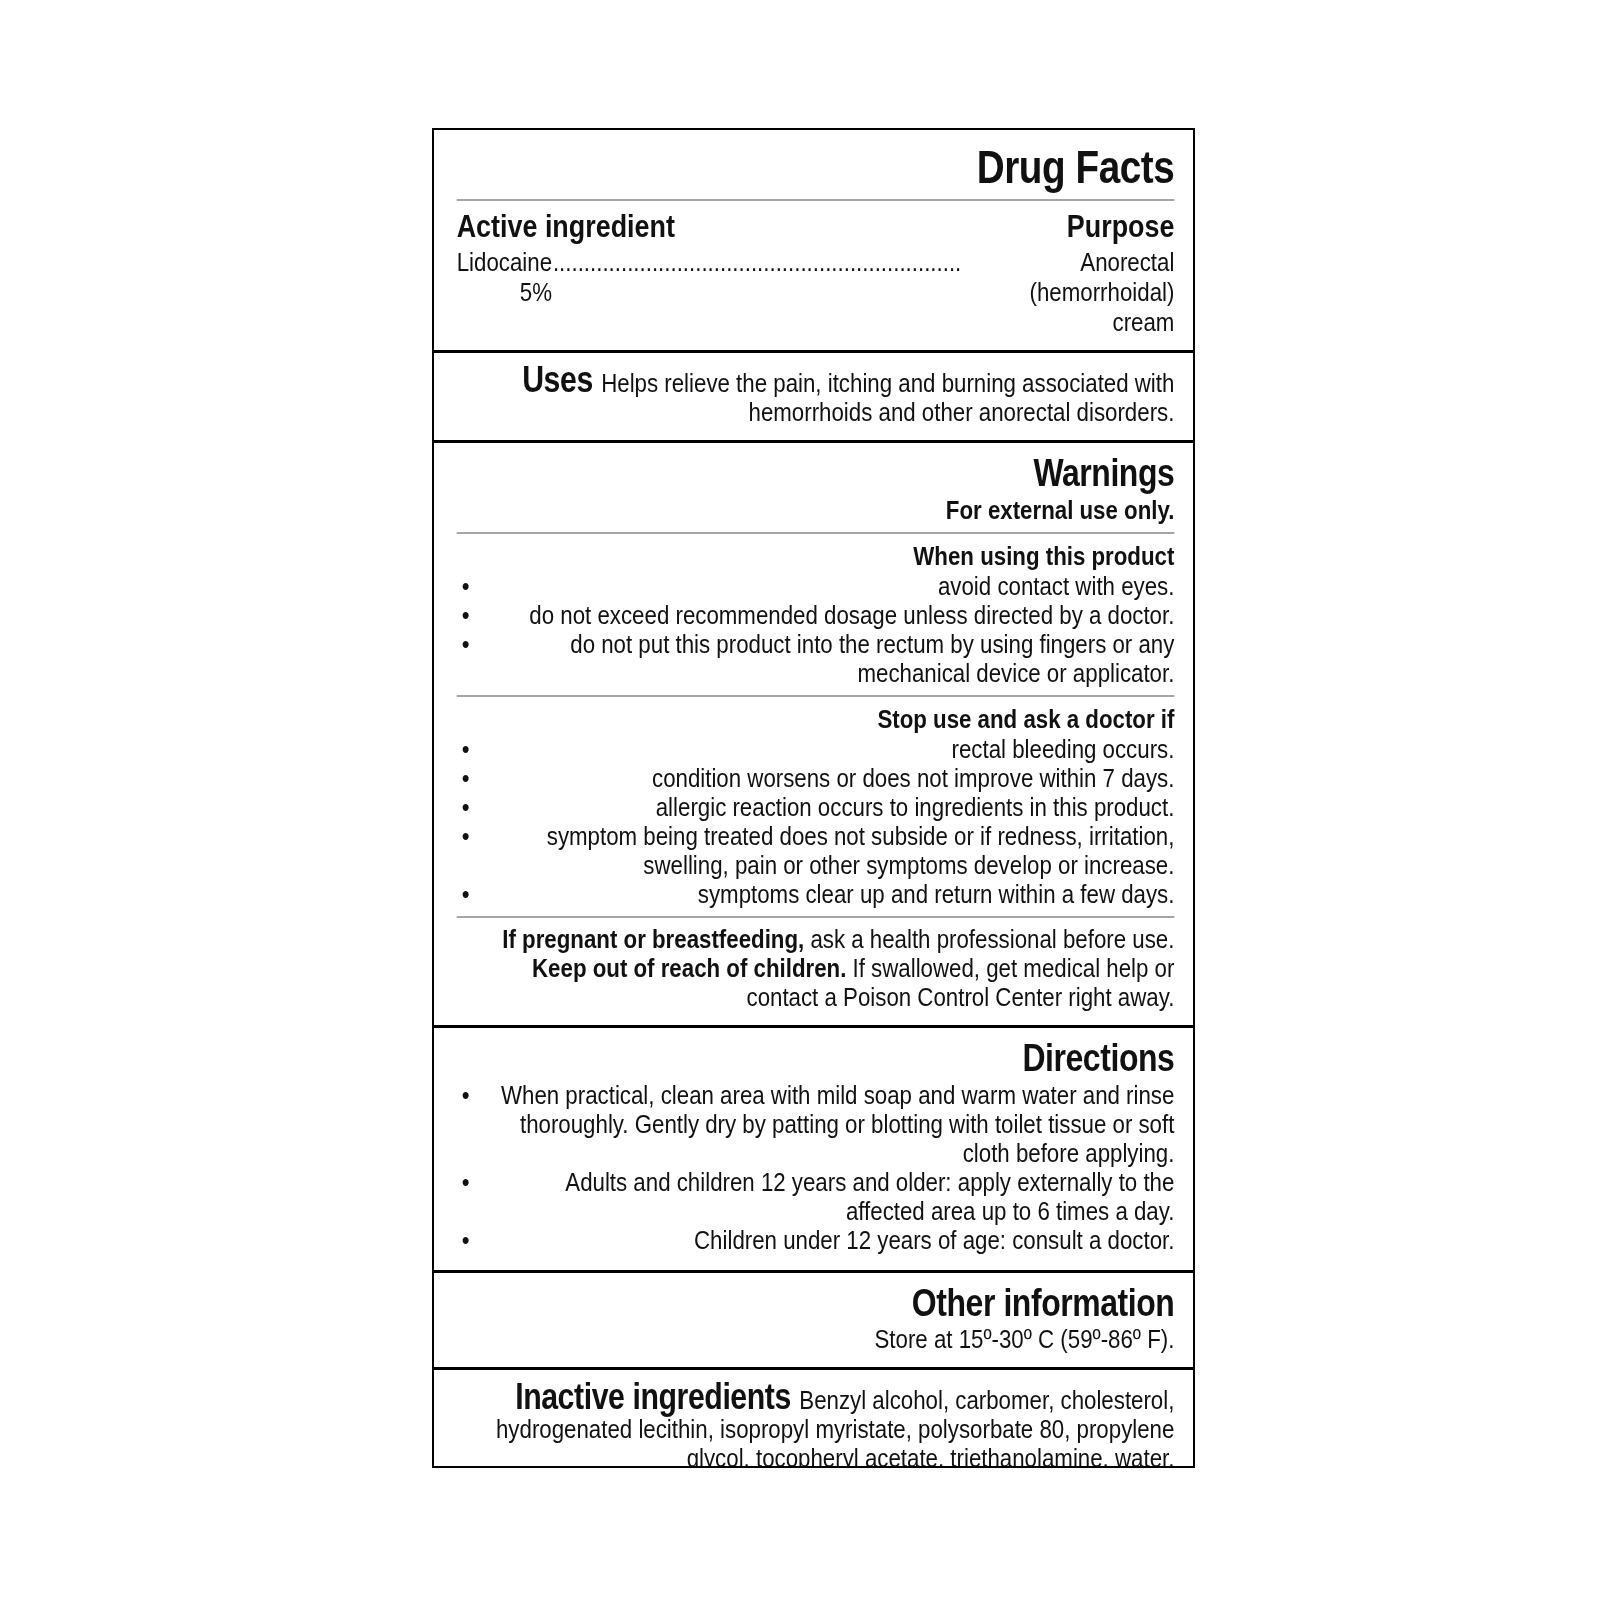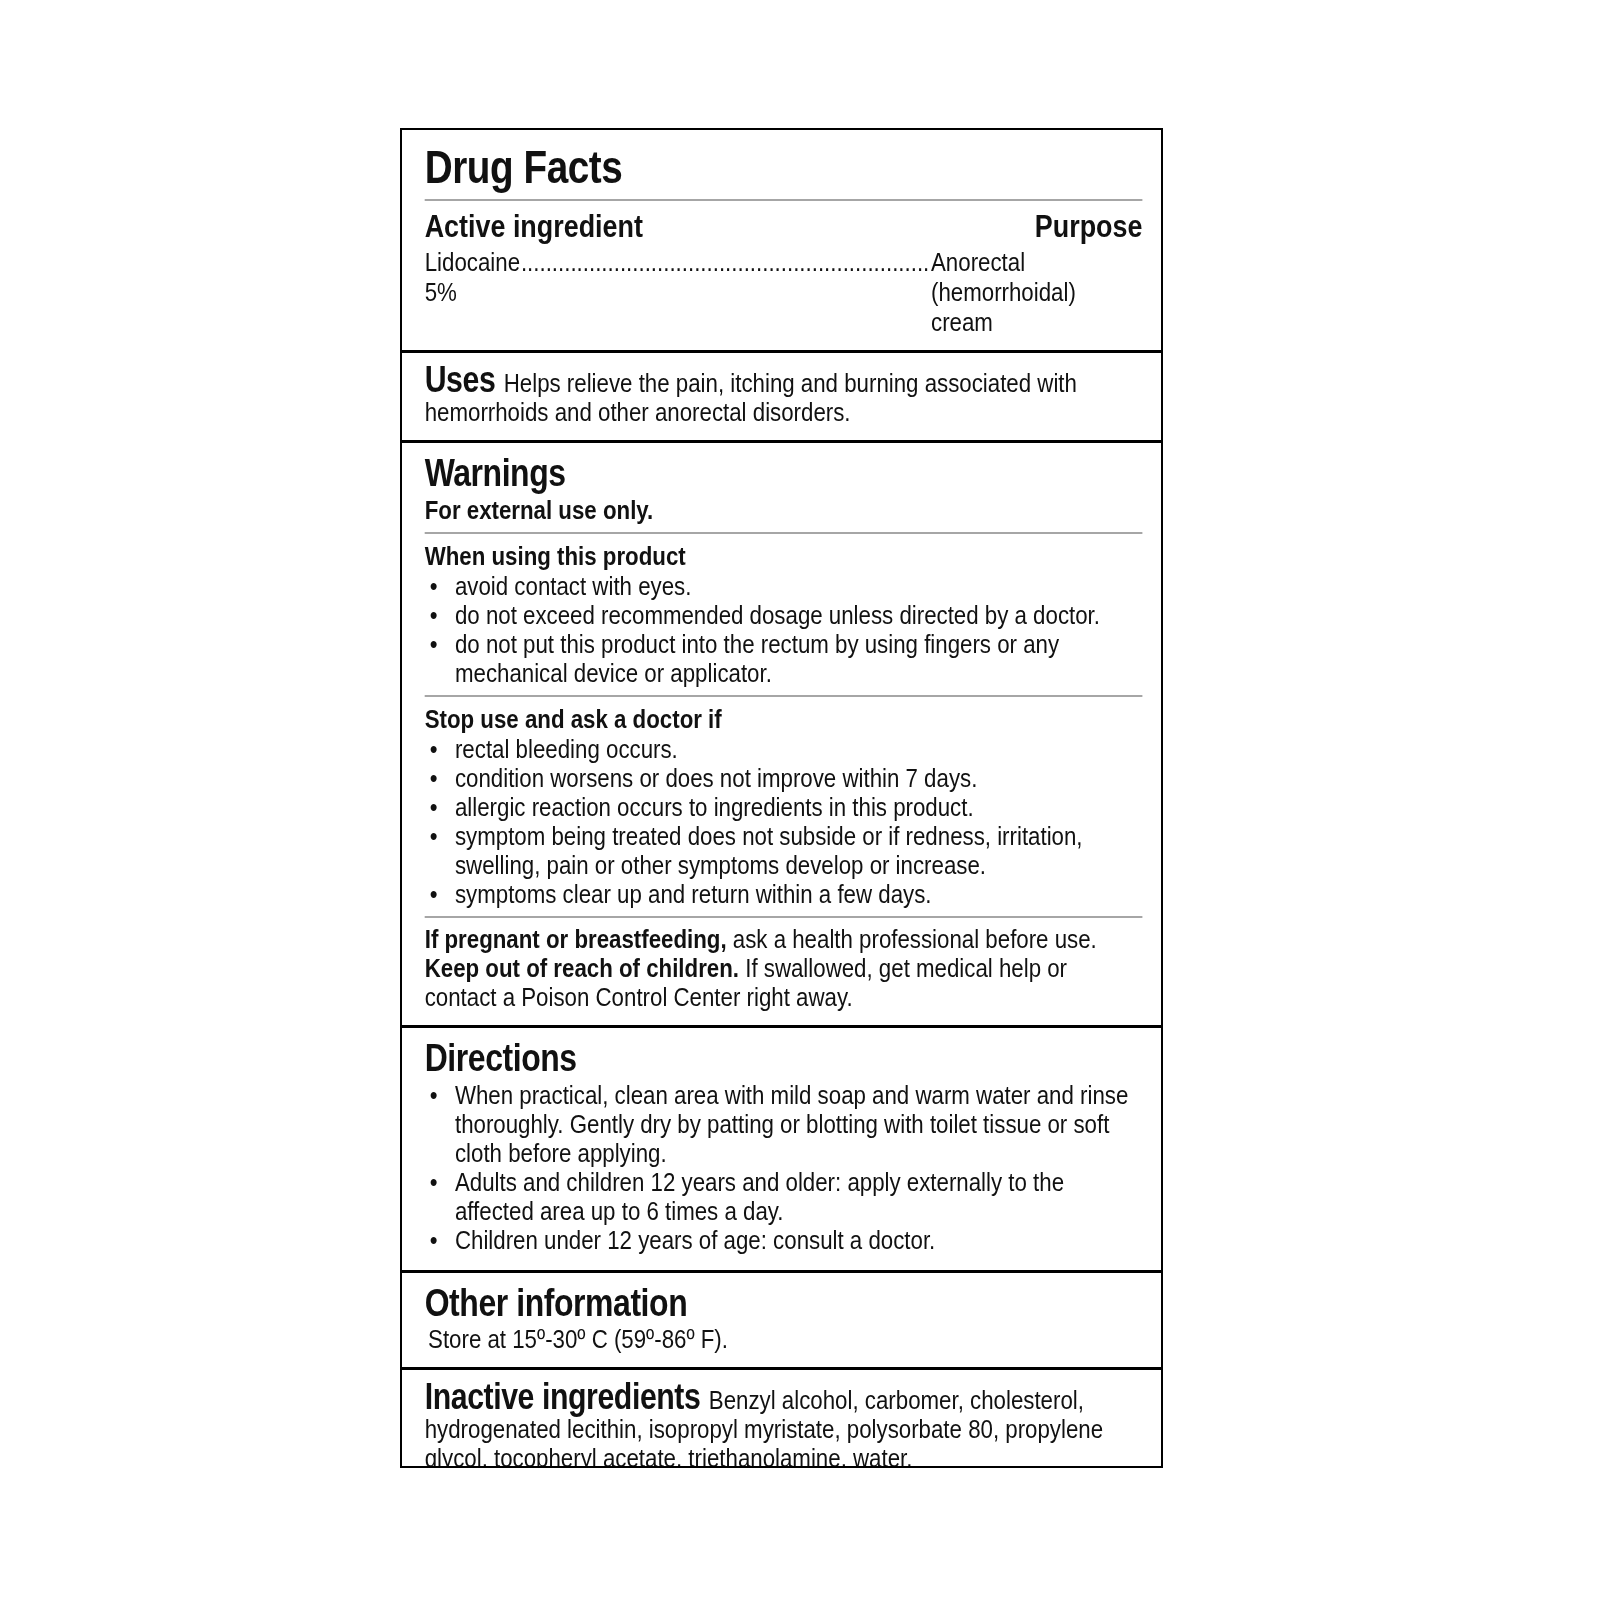--- a/index.html
+++ b/index.html
@@ -9,28 +9,29 @@
   }
   body {
     width: 1600px;
     height: 1599px;
     position: relative;
     font-family: "Liberation Sans", sans-serif;
     color: #111111;
   }
   .panel {
     position: absolute;
-    left: 400px;
+    left: 432px;
     top: 128px;
     width: 763px;
     height: 1340px;
     border: 2px solid #000;
     box-sizing: border-box;
     background: #fff;
     overflow: hidden;
+    text-align: right;
   }
   
   .condense {
     width: 908px;
     transform: scaleX(0.8404);
     transform-origin: 0 0;
   }
   .section {
     padding: 8px 27px 13px 27px;
   }

